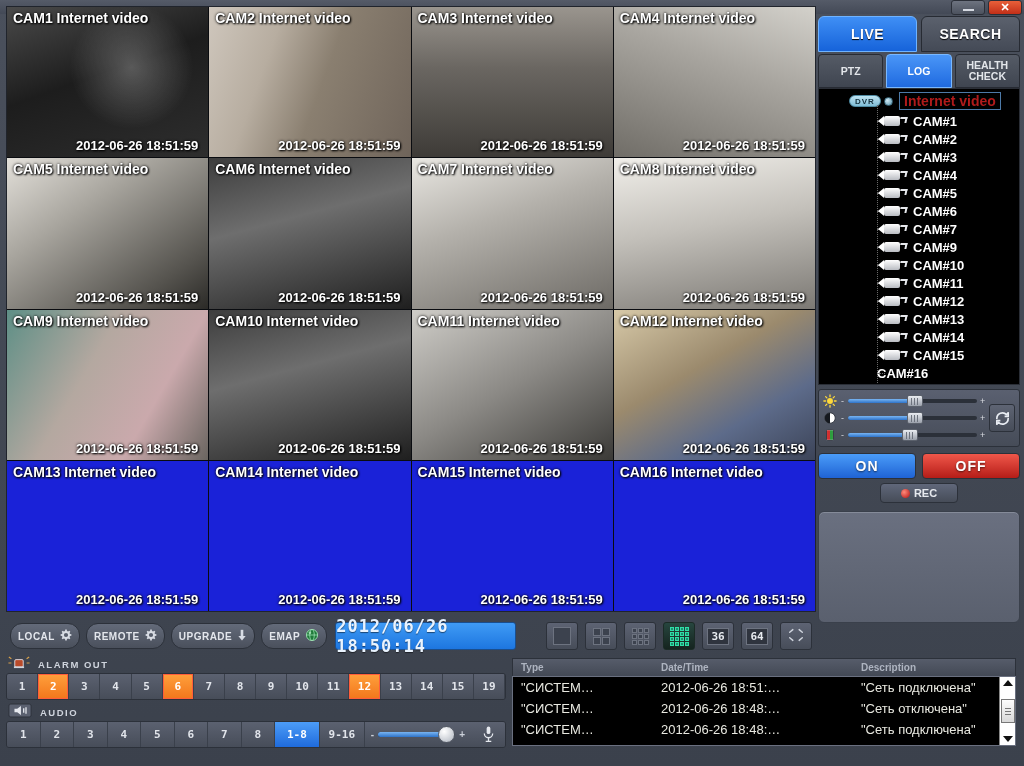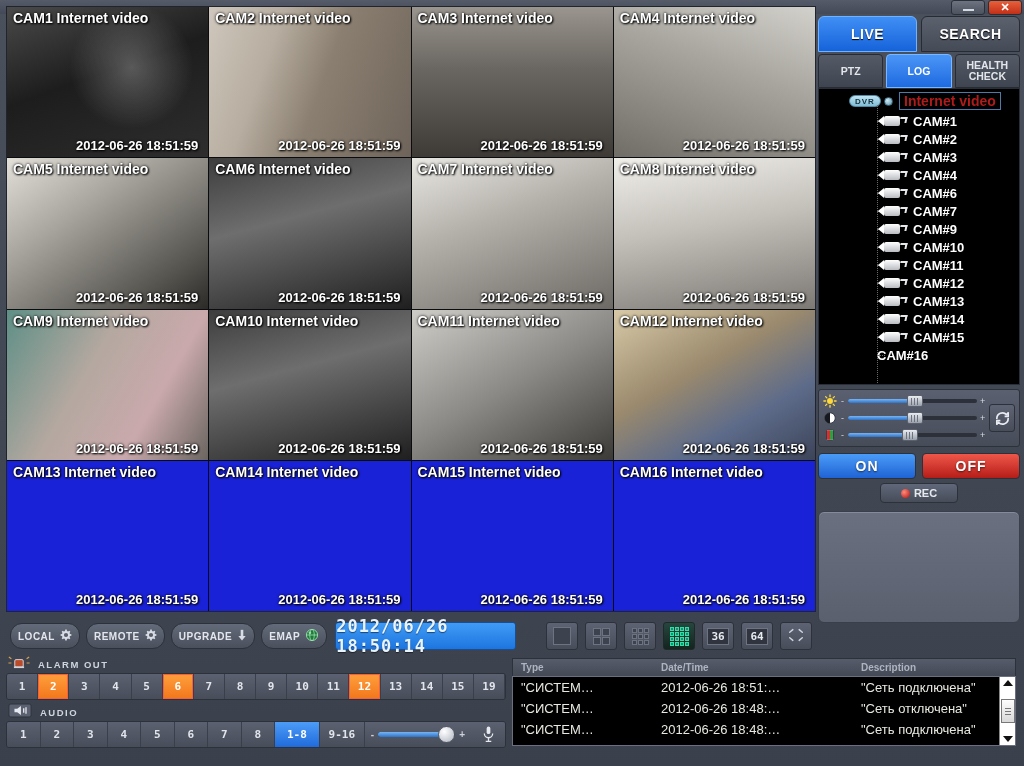--- a/index.html
+++ b/index.html
@@ -450,20 +450,28 @@
               <span class="plug"></span>
             </span>
             <span class="cam-name">CAM#4</span>
           </div>
           <div class="cam-row">
             <span class="cam-ico">
               <span class="lens"></span>
               <span class="body"></span>
               <span class="plug"></span>
             </span>
+            <span class="cam-name">CAM#5</span>
+          </div>
+          <div class="cam-row">
+            <span class="cam-ico">
+              <span class="lens"></span>
+              <span class="body"></span>
+              <span class="plug"></span>
+            </span>
             <span class="cam-name">CAM#6</span>
           </div>
           <div class="cam-row">
             <span class="cam-ico">
               <span class="lens"></span>
               <span class="body"></span>
               <span class="plug"></span>
             </span>
             <span class="cam-name">CAM#7</span>
           </div>

